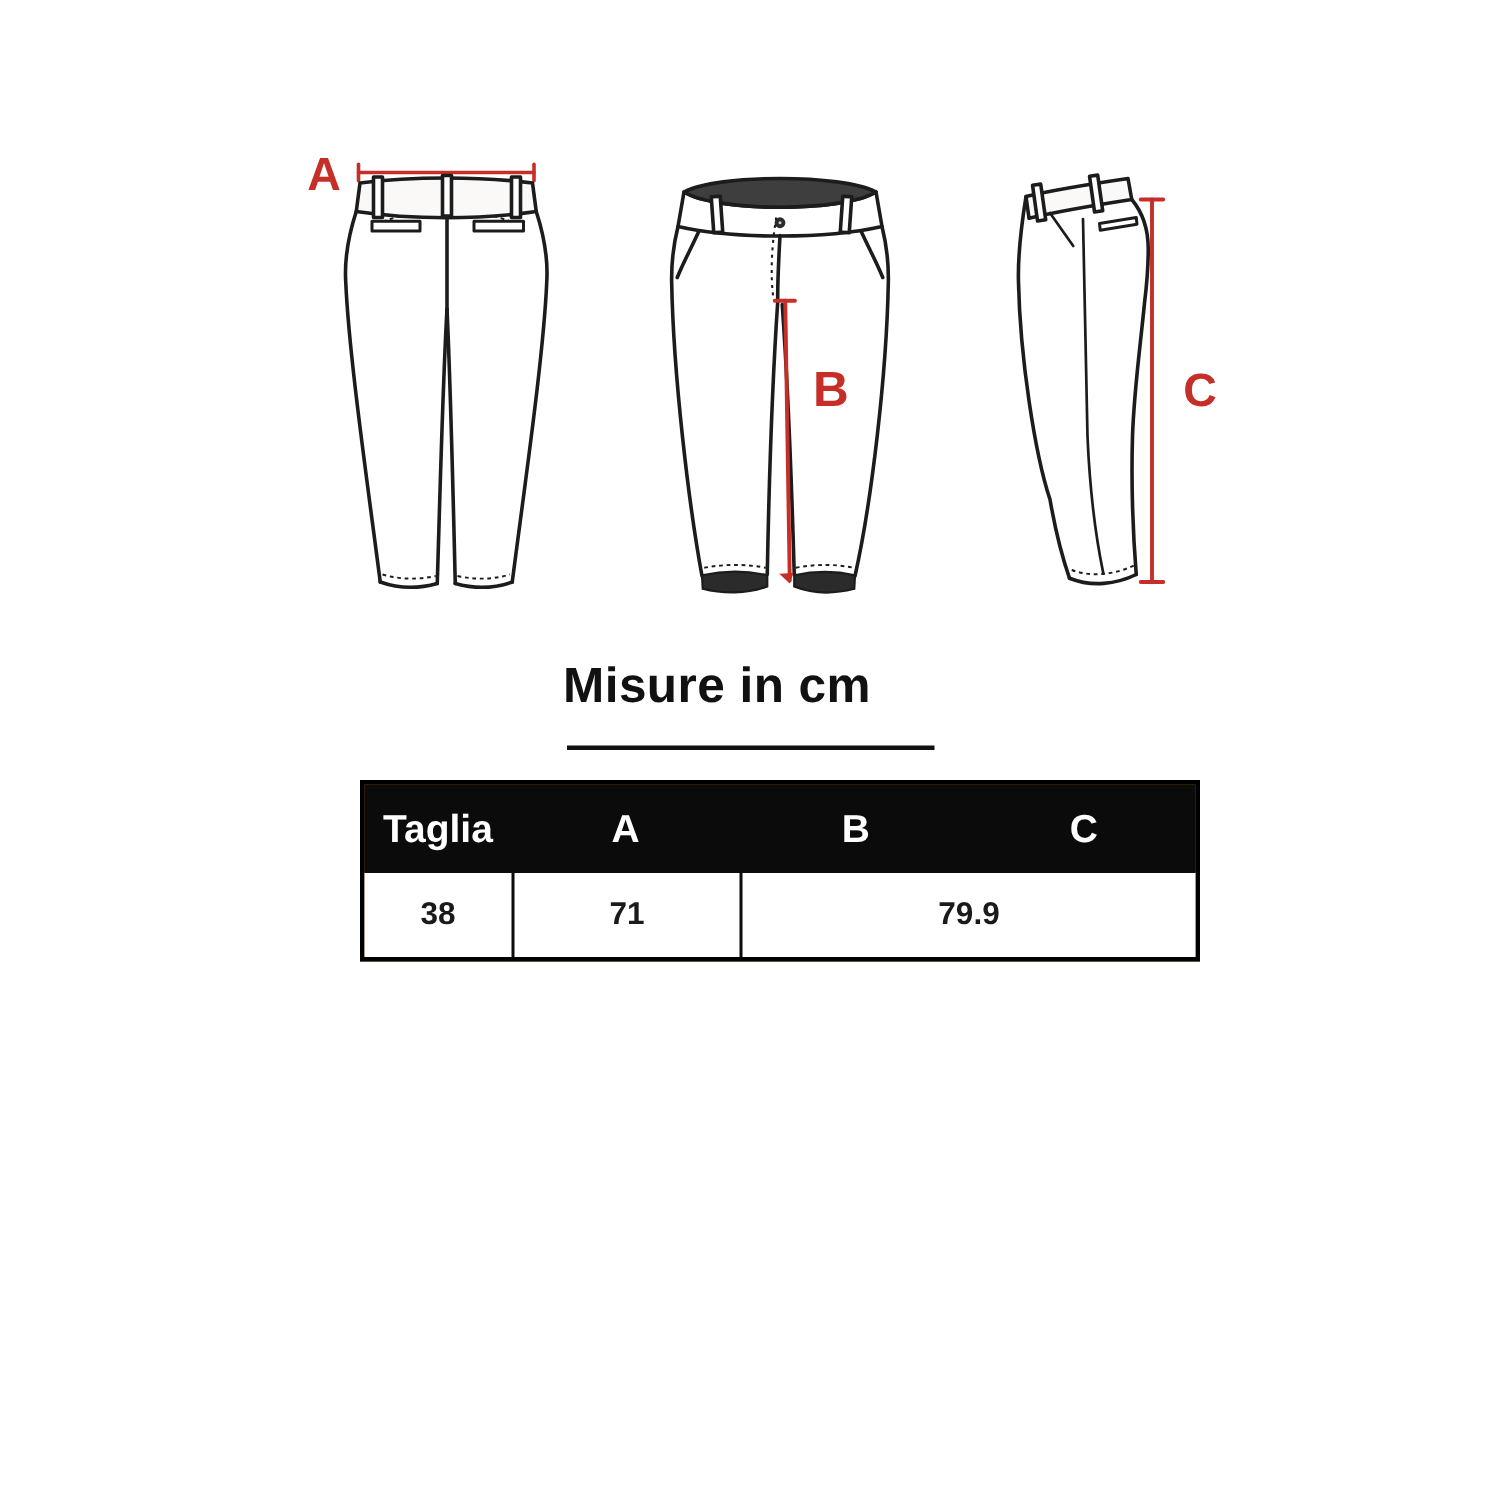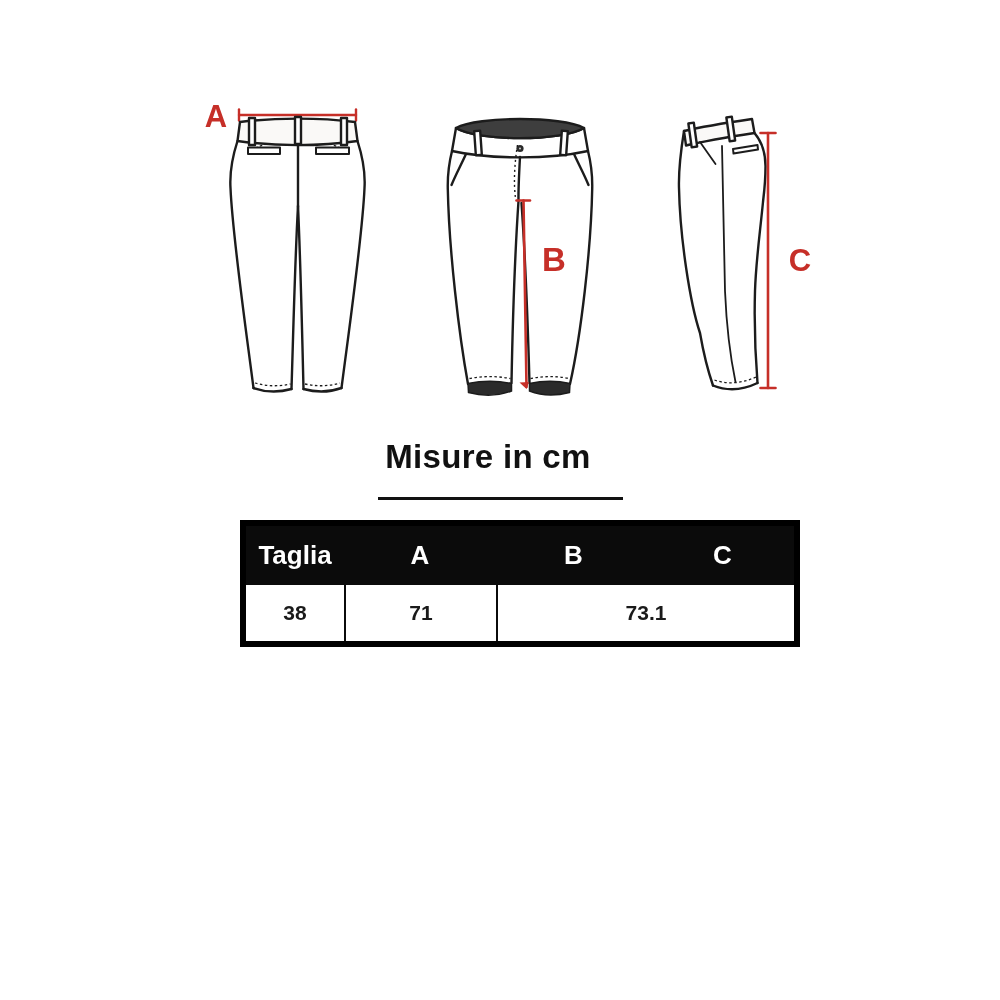--- a/index.html
+++ b/index.html
@@ -6,29 +6,29 @@
   .page{
     position:relative;width:1000px;height:1000px;background:#ffffff;
     font-family:"Liberation Sans",sans-serif;overflow:hidden;
   }
   svg{position:absolute;display:block;}
   .measure-label{
     position:absolute;transform:translate(-50%,-50%);
     color:#c62f28;font-weight:bold;font-size:31px;line-height:1;
   }
   .guide-title{
-    position:absolute;left:288px;top:438px;width:400px;text-align:center;
+    position:absolute;left:278px;top:438px;width:400px;text-align:center;
     font-size:33px;font-weight:bold;color:#111111;letter-spacing:0.3px;
   }
   .title-underline{
     position:absolute;left:378px;top:497px;width:245px;height:3px;background:#111111;
   }
   .size-table{
     position:absolute;left:240px;top:520px;width:560px;
-    border:6px solid #000000;box-sizing:border-box;background:#a16207;
+    border:3px solid #000000;box-sizing:border-box;background:#a16207;
   }
   .t-row{display:flex;width:100%;}
   .t-head{height:59px;background:#0b0b0b;color:#ffffff;}
   .t-body{height:56px;background:#ffffff;color:#1a1a1a;}
   .cell{
     display:flex;align-items:center;justify-content:center;
     box-sizing:border-box;font-weight:bold;
   }
   .t-head .cell{font-size:26px;}
   .t-body .cell{font-size:21px;border-left:2px solid #0b0b0b;}
@@ -134,17 +134,17 @@
   <div class="size-table">
     <div class="t-row t-head">
       <div class="cell col0">Taglia</div>
       <div class="cell col1">A</div>
       <div class="cell col2">B</div>
       <div class="cell col3">C</div>
     </div>
     <div class="t-row t-body">
       <div class="cell col0">38</div>
       <div class="cell col1">71</div>
-      <div class="cell col3">73.1</div>
+      <div class="cell col3">79.9</div>
     </div>
   </div>
 
 </div>
 
 </body></html>

